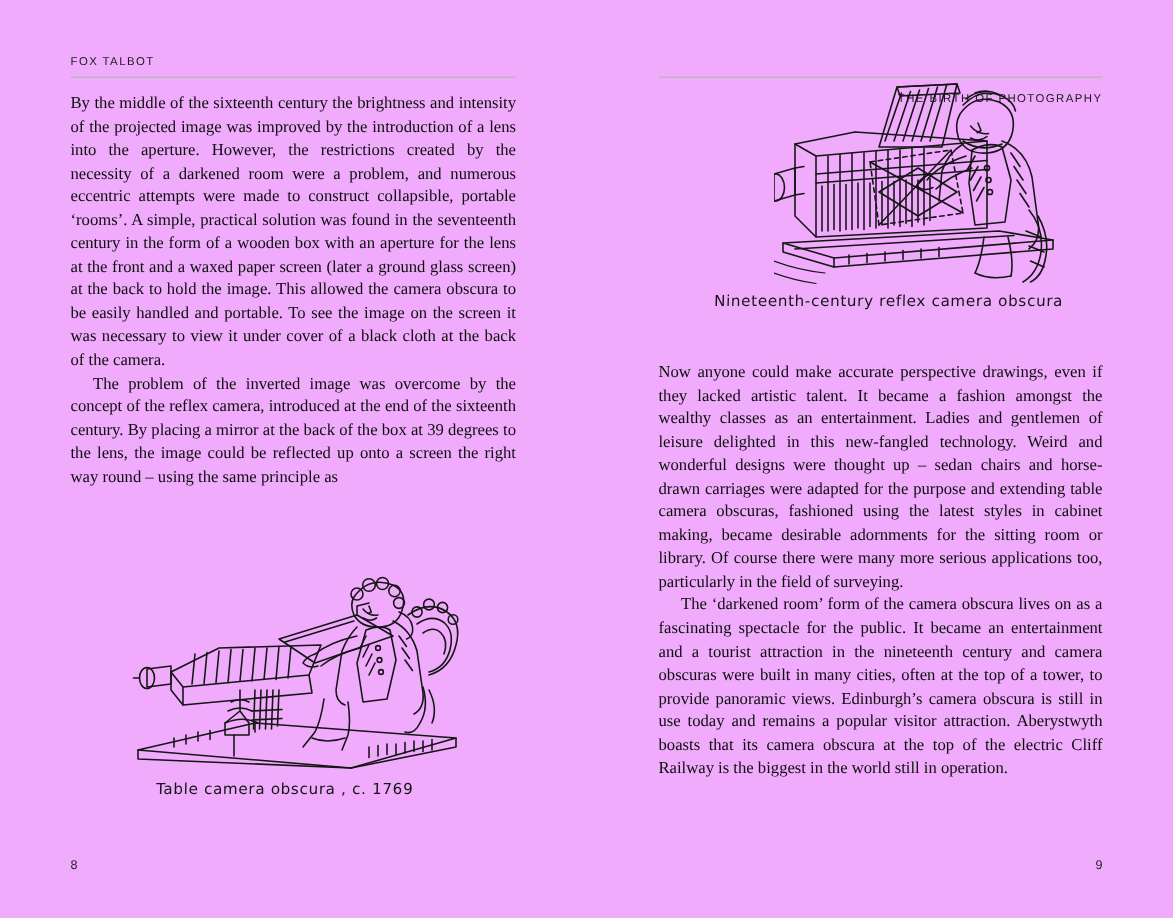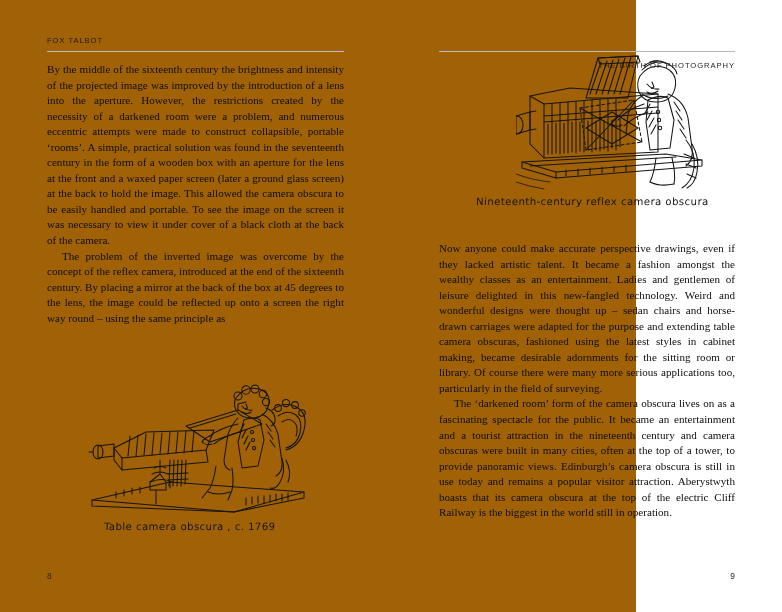--- a/index.html
+++ b/index.html
@@ -10,23 +10,23 @@
   body {
     width: 782px;
     height: 612px;
     font-family: "Liberation Serif", serif;
     color: #111111;
     overflow: hidden;
   }
 
   .spread {
     position: relative;
-    width: 636px;
+    width: 782px;
     height: 612px;
-    background: #a16207;
+    background: #f0abfc;
     text-decoration: underline;
   }
 
   .page {
     position: absolute;
     top: 0;
     width: 391px;
     height: 612px;
     box-sizing: border-box;
   }
@@ -111,21 +111,21 @@
 
 <div class="spread">
 
   <div class="page page-left">
 
     <div class="running-head">FOX TALBOT</div>
     <div class="head-rule"></div>
 
     <div class="col" style="top:62px;">
       <p>By the middle of the sixteenth century the brightness and intensity of the projected image was improved by the introduction of a lens into the aperture. However, the restrictions created by the necessity of a darkened room were a problem, and numerous eccentric attempts were made to construct collapsible, portable ‘rooms’. A simple, practical solution was found in the seventeenth century in the form of a wooden box with an aperture for the lens at the front and a waxed paper screen (later a ground glass screen) at the back to hold the image. This allowed the camera obscura to be easily handled and portable. To see the image on the screen it was necessary to view it under cover of a black cloth at the back of the camera.</p>
-      <p>The problem of the inverted image was overcome by the concept of the reflex camera, introduced at the end of the sixteenth century. By placing a mirror at the back of the box at 45 degrees to the lens, the image could be reflected up onto a screen the right way round – using the same principle as</p>
+      <p>The problem of the inverted image was overcome by the concept of the reflex camera, introduced at the end of the sixteenth century. By placing a mirror at the back of the box at 39 degrees to the lens, the image could be reflected up onto a screen the right way round – using the same principle as</p>
     </div>
 
     <div class="figure" style="left:86px; top:380px;">
       <svg width="240" height="135" viewBox="0 0 240 135" aria-hidden="true">
         <g fill="none" stroke="#151515" stroke-width="1.05" stroke-linecap="round" stroke-linejoin="round">
 
           <path d="M28,68 L60,52 L128,50 L120,70 L36,78 Z"></path>
           <path d="M28,68 L28,80 L36,90 L36,78"></path>
           <path d="M36,90 L122,82 L120,70"></path>
 

